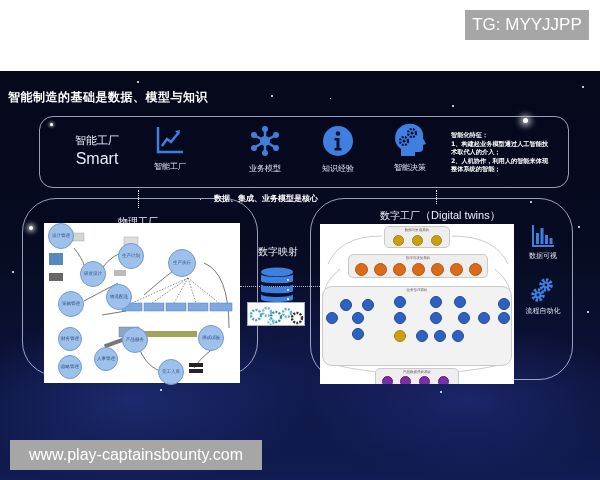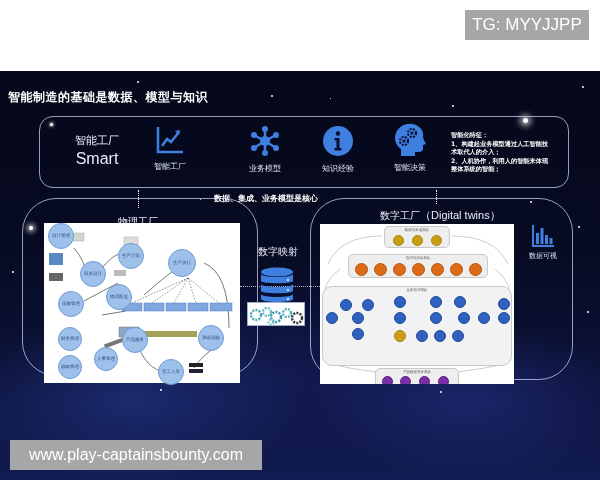--- a/index.html
+++ b/index.html
@@ -360,15 +360,26 @@
   <div class="right-cap" style="top:153px">
     <svg width="24" height="24" viewBox="0 0 24 24">
       <path d="M2 1 V22 H23" stroke="#3f7fe0" stroke-width="2" fill="none"></path>
       <rect x="5" y="9" width="3" height="11" fill="#3f7fe0"></rect>
       <rect x="9.5" y="4" width="3" height="16" fill="#3f7fe0"></rect>
       <rect x="14" y="11" width="3" height="9" fill="#3f7fe0"></rect>
       <rect x="18.5" y="14" width="3" height="6" fill="#3f7fe0"></rect>
     </svg>
     <div class="right-cap-label">数据可视</div>
   </div>
+  <div class="right-cap" style="top:206px">
+    <svg width="26" height="26" viewBox="0 0 26 26">
+      <circle cx="16" cy="8" r="5" fill="none" stroke="#3f7fe0" stroke-width="3.6" stroke-dasharray="2.4 1.4"></circle>
+      <circle cx="16" cy="8" r="3.5" fill="#3f7fe0"></circle>
+      <circle cx="16" cy="8" r="1.4" fill="#0a1030"></circle>
+      <circle cx="8" cy="18" r="5" fill="none" stroke="#3f7fe0" stroke-width="3.6" stroke-dasharray="2.4 1.4"></circle>
+      <circle cx="8" cy="18" r="3.5" fill="#3f7fe0"></circle>
+      <circle cx="8" cy="18" r="1.4" fill="#0a1030"></circle>
+    </svg>
+    <div class="right-cap-label">流程自动化</div>
+  </div>
 </div>
 
 <div class="url-badge">www.play-captainsbounty.com</div>
 
 </body></html>

